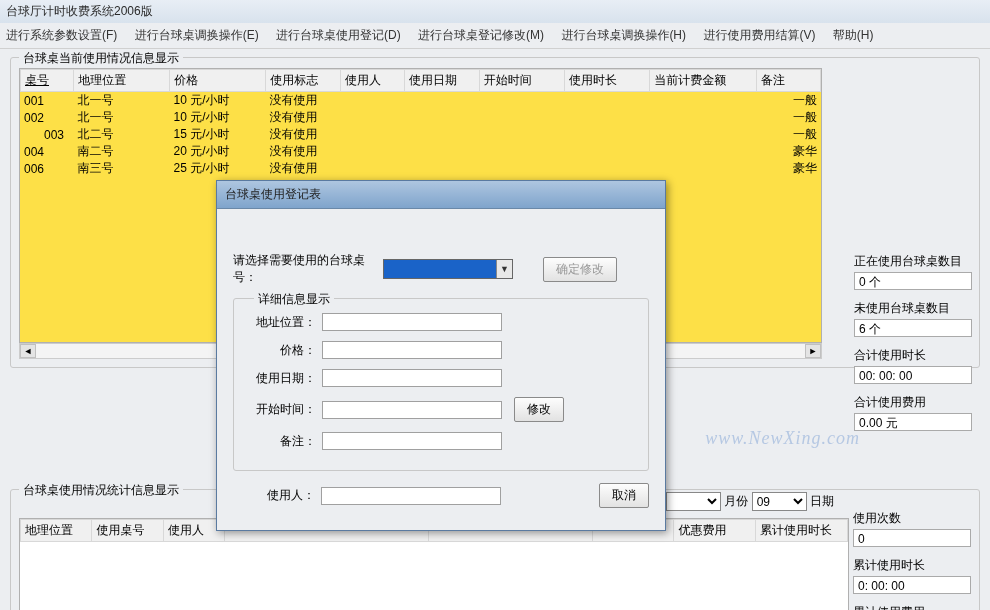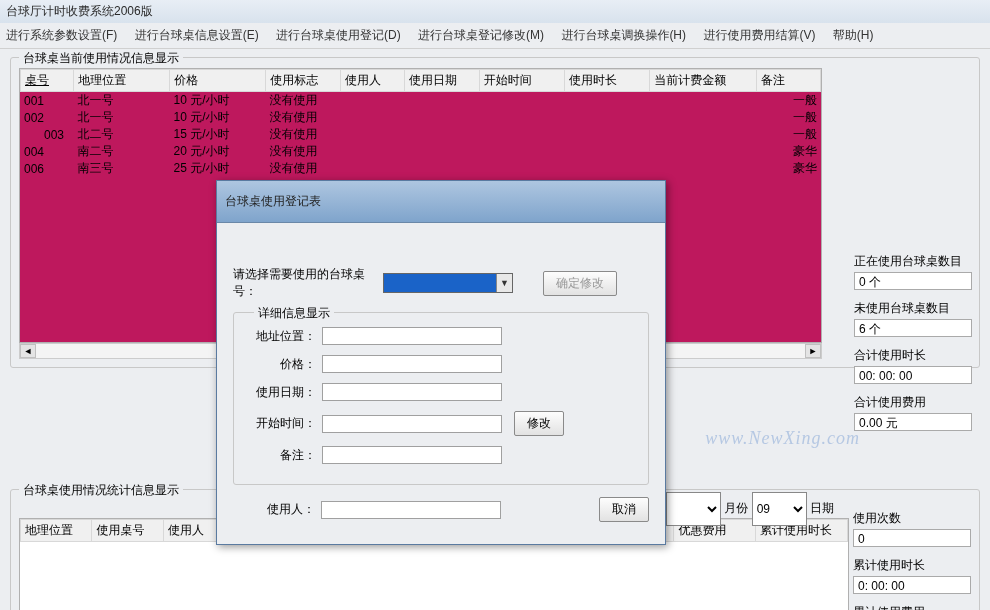--- a/index.html
+++ b/index.html
@@ -55,21 +55,21 @@
   padding: 2px 4px;
   text-align: left;
   font-weight: normal;
 }
 td {
   padding: 0 4px;
   white-space: nowrap;
 }
 .table-body-area {
   height: 250px;
-  background: #be185d;
+  background: #fde047;
   overflow: hidden;
 }
 .hscroll {
   width: 803px;
   height: 16px;
   background: #f0f0f0;
   border: 1px solid #ccc;
   display: flex;
   align-items: center;
 }
@@ -115,36 +115,36 @@
 .filter-row {
   position: absolute;
   top: 2px;
   right: 145px;
   font-size: 12px;
 }
 .filter-row select, .filter-row .cb {
   border: 1px solid #888;
   background: #fff;
   font-size: 12px;
-  height: 34px;
+  height: 19px;
   vertical-align: middle;
 }
 
 .dialog-overlay {
   position: absolute;
   left: 216px;
   top: 180px;
   width: 450px;
   background: #eceef1;
   border: 1px solid #5a7aa0;
   box-shadow: 2px 2px 8px rgba(0,0,0,0.4);
 }
 .dialog-title {
   background: linear-gradient(#aec6e0, #7fa4cc);
-  padding: 12px 8px;
+  padding: 5px 8px;
   font-size: 12px;
   color: #222;
   border-bottom: 1px solid #6a88a8;
 }
 .dialog-body { padding: 14px 16px 12px 16px; margin-top: 29px; }
 .dialog-row { margin-bottom: 12px; display: flex; align-items: center; }
 .dialog-label { width: 150px; text-align: left; }
 .dialog-select {
   width: 130px; height: 20px;
   background: #1a63c8;
@@ -205,21 +205,21 @@
 </style>
 </head>
 <body>
 
 <div class="titlebar">
   <span>台球厅计时收费系统2006版</span>
 </div>
 
 <div class="menubar">
   <span>进行系统参数设置(F)</span>
-  <span>进行台球桌信息设置(E)</span>
+  <span>进行台球桌调换操作(E)</span>
   <span>进行台球桌使用登记(D)</span>
   <span>进行台球桌登记修改(M)</span>
   <span>进行台球桌调换操作(H)</span>
   <span>进行使用费用结算(V)</span>
   <span>帮助(H)</span>
 </div>
 
 <div class="content">
   <div class="groupbox">
     <div class="groupbox-title">台球桌当前使用情况信息显示</div>

